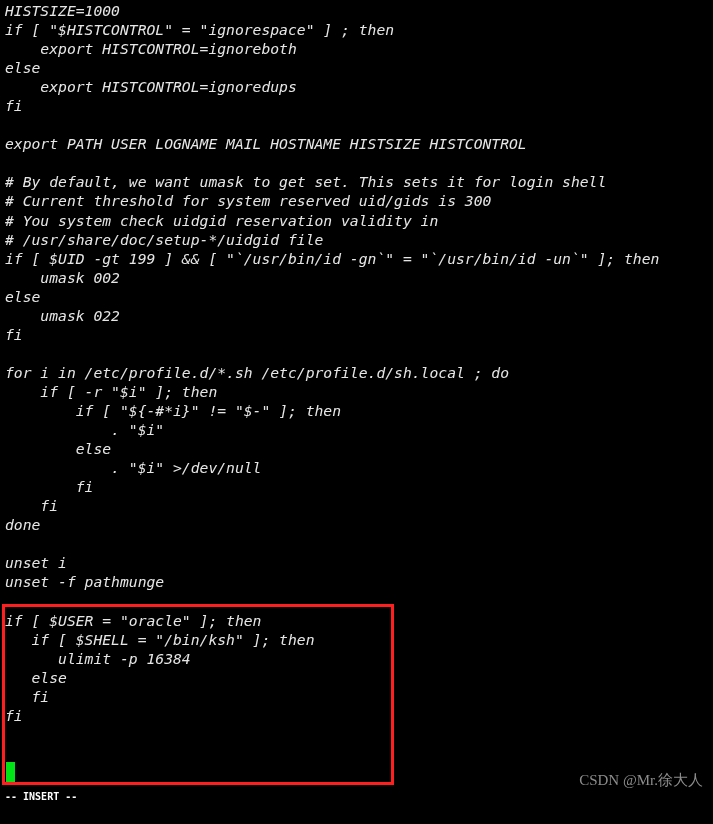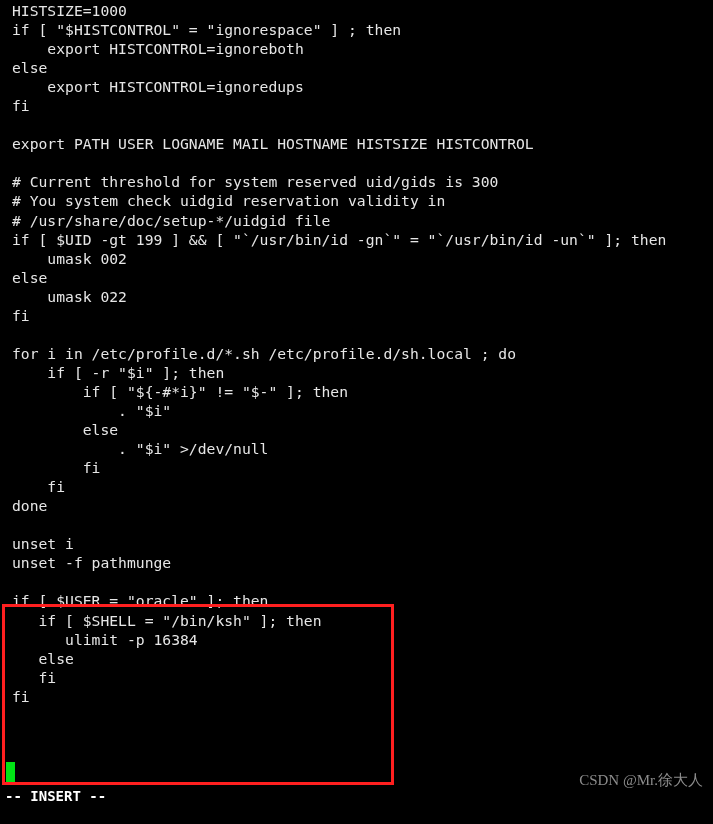--- a/index.html
+++ b/index.html
@@ -18,26 +18,27 @@
   #code-area {
     position: absolute;
     left: 0;
     top: 0;
     width: 713px;
     padding-top: 1px;
   }
   .code-line {
     height: 19.05px;
     line-height: 19.05px;
-    padding-left: 12px;
+    padding-left: 5px;
     font-size: 14.7px;
     color: #e6e6e6;
     white-space: pre;
     letter-spacing: 0px;
     font-family: "DejaVu Sans Mono", "Liberation Mono", monospace;
+    font-style: italic;
   }
   .code-line.blank {
     color: transparent;
   }
   #highlight-box {
     position: absolute;
     left: 2px;
     top: 604px;
     width: 392px;
     height: 181px;
@@ -50,21 +51,21 @@
     left: 6px;
     top: 762px;
     width: 9px;
     height: 20px;
     background: #00e515;
   }
   #status-line {
     position: absolute;
     left: 5px;
     top: 787px;
-    font-size: 14px;
+    font-size: 10px;
     line-height: 19px;
     color: #ffffff;
     font-weight: bold;
     white-space: pre;
     font-family: "DejaVu Sans Mono", "Liberation Mono", monospace;
   }
   #watermark {
     position: absolute;
     right: 10px;
     top: 770px;
@@ -83,20 +84,21 @@
   <div id="code-area">
       <div class="code-line">HISTSIZE=1000</div>
       <div class="code-line">if [ "$HISTCONTROL" = "ignorespace" ] ; then</div>
       <div class="code-line">    export HISTCONTROL=ignoreboth</div>
       <div class="code-line">else</div>
       <div class="code-line">    export HISTCONTROL=ignoredups</div>
       <div class="code-line">fi</div>
       <div class="code-line blank">&nbsp;</div>
       <div class="code-line">export PATH USER LOGNAME MAIL HOSTNAME HISTSIZE HISTCONTROL</div>
       <div class="code-line blank">&nbsp;</div>
+      <div class="code-line"># By default, we want umask to get set. This sets it for login shell</div>
       <div class="code-line"># Current threshold for system reserved uid/gids is 300</div>
       <div class="code-line"># You system check uidgid reservation validity in</div>
       <div class="code-line"># /usr/share/doc/setup-*/uidgid file</div>
       <div class="code-line">if [ $UID -gt 199 ] &amp;&amp; [ "`/usr/bin/id -gn`" = "`/usr/bin/id -un`" ]; then</div>
       <div class="code-line">    umask 002</div>
       <div class="code-line">else</div>
       <div class="code-line">    umask 022</div>
       <div class="code-line">fi</div>
       <div class="code-line blank">&nbsp;</div>
       <div class="code-line">for i in /etc/profile.d/*.sh /etc/profile.d/sh.local ; do</div>

